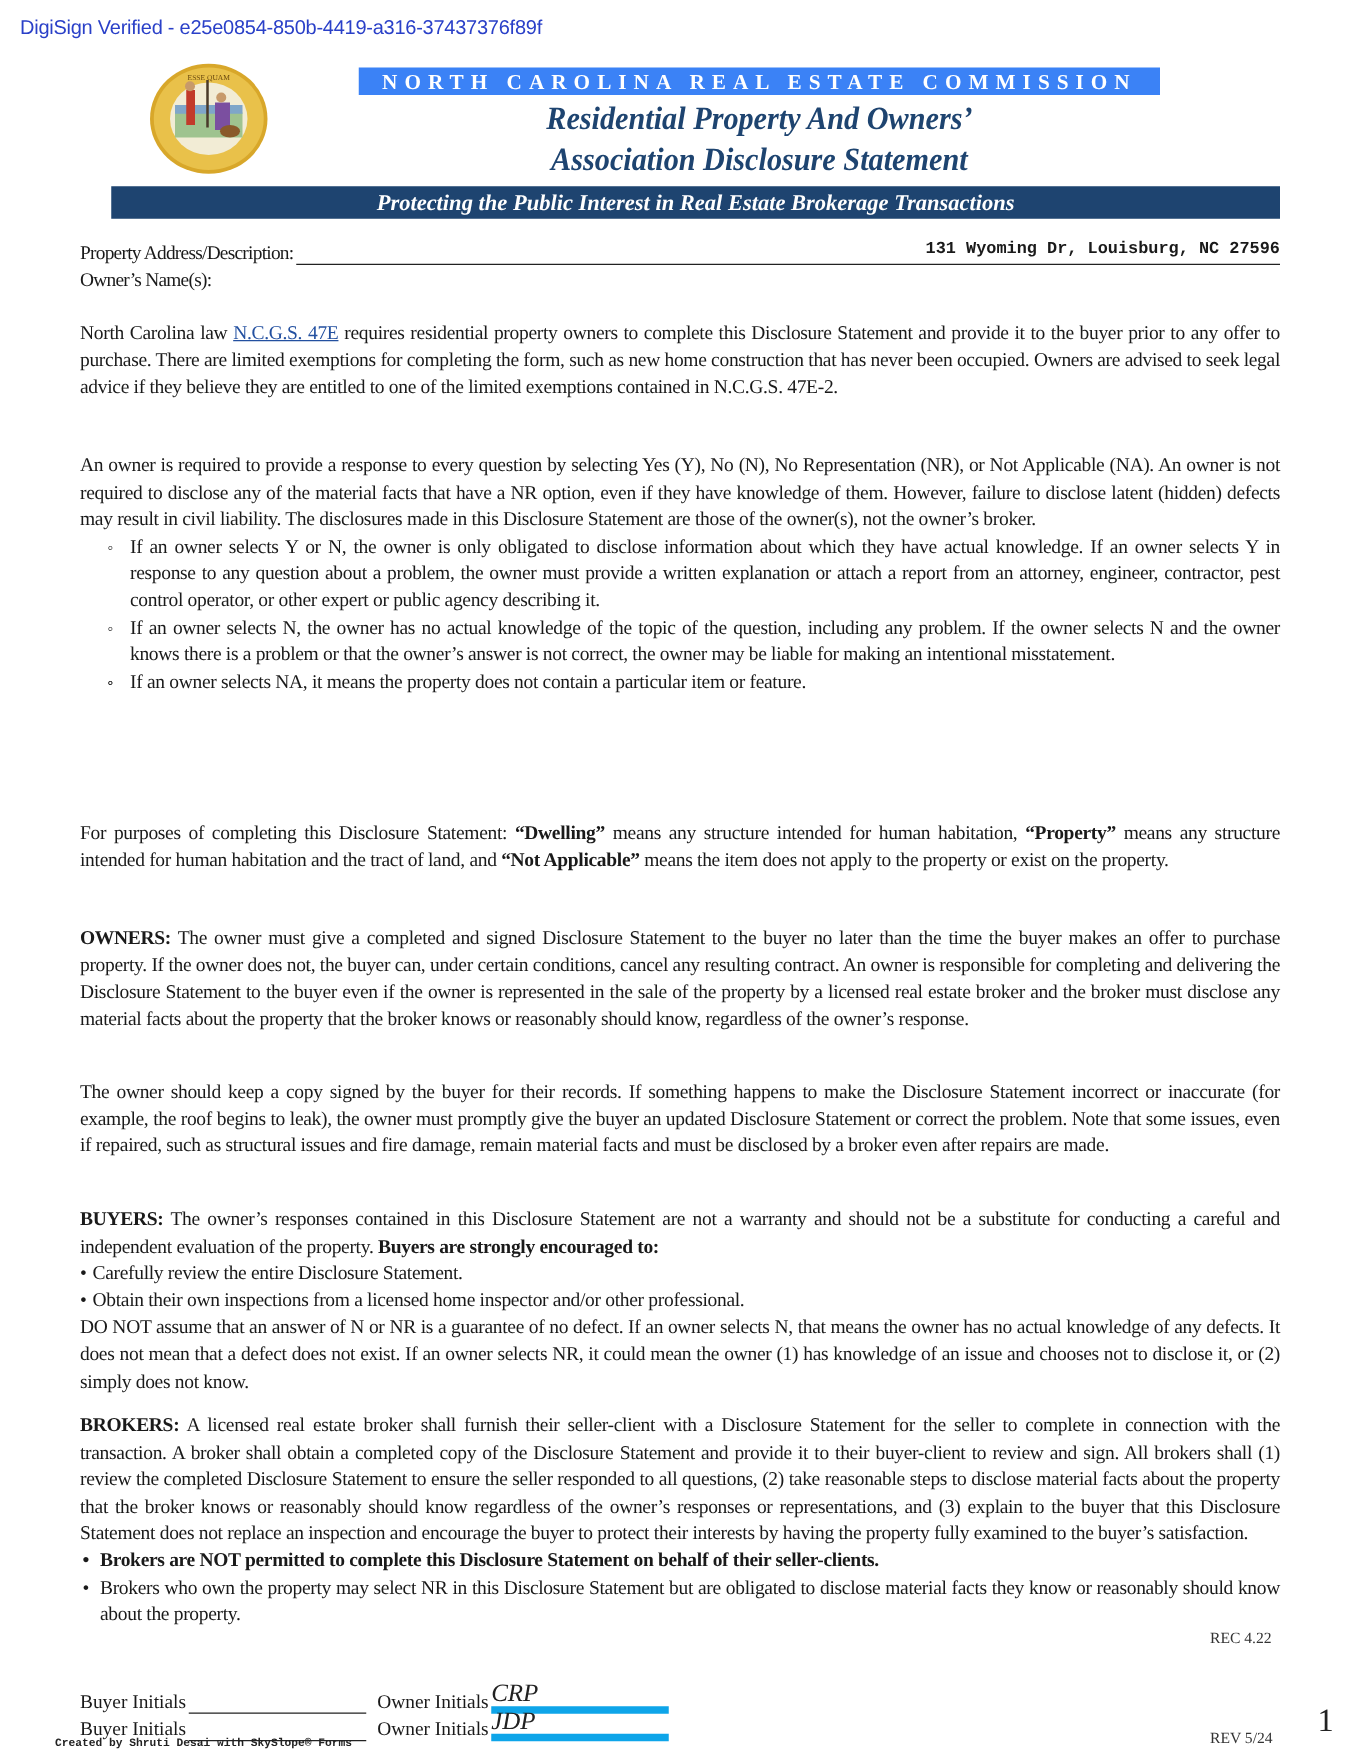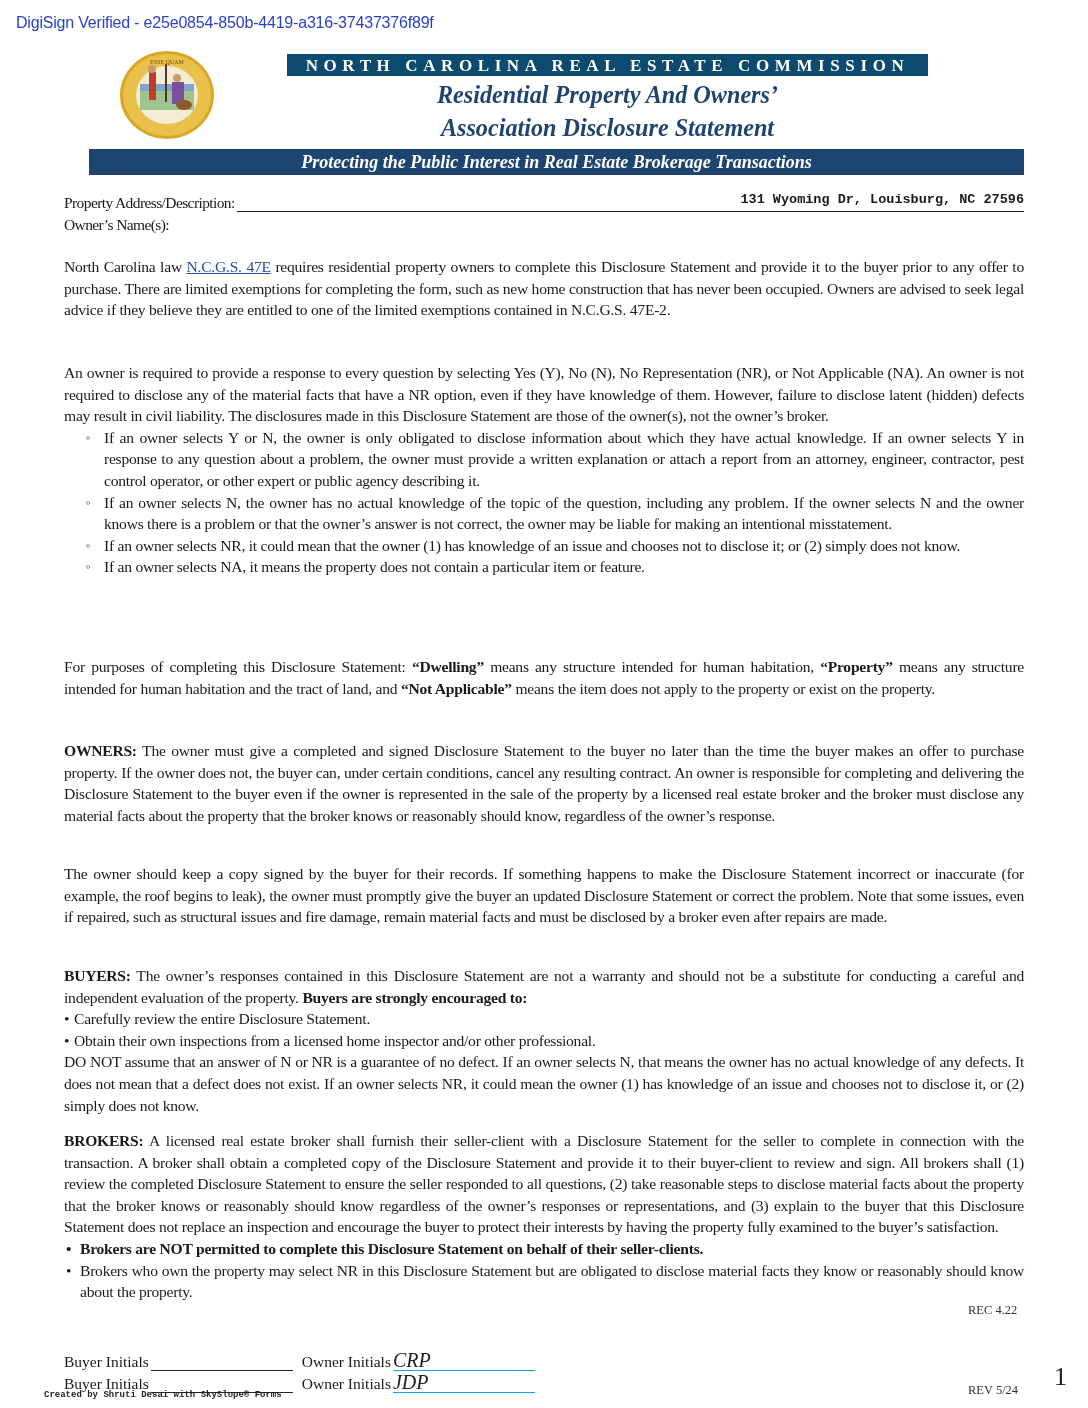--- a/index.html
+++ b/index.html
@@ -10,21 +10,21 @@
     .digisign {
       position: absolute; left: 16px; top: 14px;
       font-family: "Liberation Sans", "DejaVu Sans", sans-serif;
       font-size: 16px; color: #2a40c8; letter-spacing: -0.2px;
     }
     .seal {
       position: absolute; left: 118px; top: 50px; width: 98px; height: 90px;
     }
     .commission-bar {
       position: absolute; left: 287px; top: 54px; width: 641px; height: 22px;
-      background: #0c4a6e; color: #ffffff;
+      background: #3b82f6; color: #ffffff;
       font-family: "Liberation Serif", serif; font-size: 17px; font-weight: bold;
       letter-spacing: 5.6px; text-align: center; line-height: 23px;
     }
     .title {
       position: absolute; left: 287px; width: 641px; text-align: center;
       font-family: "Liberation Serif", serif; font-weight: bold; font-style: italic;
       font-size: 26px; color: #1e4470; transform: scaleX(0.93);
     }
     .title.l1 { top: 80px; }
     .title.l2 { top: 113px; }
@@ -61,21 +61,21 @@
     .dot-list li .marker { position: absolute; left: 2px; top: 0; }
     .bold { font-weight: bold; }
     .initials {
       position: absolute; left: 64px; font-size: 15.5px; display: flex;
       align-items: flex-end; height: 20px;
     }
     .initials .blank {
       display: inline-block; border-bottom: 1px solid #222; width: 142px; height: 16px; margin: 0 9px 0 2px;
     }
     .initials .owner-blank {
-      display: inline-block; border-bottom: 1px solid #0ea5e9; width: 142px; height: 20px; margin-left: 2px;
+      display: inline-block; border-bottom: 6px solid #0ea5e9; width: 142px; height: 20px; margin-left: 2px;
       font-family: "Liberation Serif", serif; font-style: italic; font-size: 20px;
       line-height: 20px; color: #222; letter-spacing: 0px;
     }
     .init1 { top: 1351px; }
     .init2 { top: 1373px; }
     .created-by {
       position: absolute; left: 44px; top: 1390px;
       font-family: "Liberation Mono", "DejaVu Sans Mono", monospace;
       font-size: 9px; font-weight: bold; color: #222;
     }
@@ -125,21 +125,21 @@
 
 <div class="body-text" style="top:256px;">
   <p><span>North Carolina law </span><a class="link">N.C.G.S. 47E</a><span> requires residential property owners to complete this Disclosure Statement and provide it to the buyer prior to any offer to purchase. There are limited exemptions for completing the form, such as new home construction that has never been occupied. Owners are advised to seek legal advice if they believe they are entitled to one of the limited exemptions contained in N.C.G.S. 47E-2.</span></p>
 </div>
 
 <div class="body-text" style="top:362px;">
   <p>An owner is required to provide a response to every question by selecting Yes (Y), No (N), No Representation (NR), or Not Applicable (NA). An owner is not required to disclose any of the material facts that have a NR option, even if they have knowledge of them. However, failure to disclose latent (hidden) defects may result in civil liability. The disclosures made in this Disclosure Statement are those of the owner(s), not the owner’s broker.</p>
   <ul class="circle-list">
     <li><span class="marker">◦</span><span>If an owner selects Y or N, the owner is only obligated to disclose information about which they have actual knowledge. If an owner selects Y in response to any question about a problem, the owner must provide a written explanation or attach a report from an attorney, engineer, contractor, pest control operator, or other expert or public agency describing it.</span></li>
     <li><span class="marker">◦</span><span>If an owner selects N, the owner has no actual knowledge of the topic of the question, including any problem. If the owner selects N and the owner knows there is a problem or that the owner’s answer is not correct, the owner may be liable for making an intentional misstatement.</span></li>
-    <li><span class="marker">◦</span><span>If an owner selects NR, it could mean that the owner (1) has knowledge of an issue and chooses not to disclose it; or (2) simply does not know.</span></li>
+    <li><span class="marker">◦</span></li>
     <li><span class="marker">◦</span><span>If an owner selects NA, it means the property does not contain a particular item or feature.</span></li>
   </ul>
 </div>
 
 <div class="body-text" style="top:656px;">
   <p><span>For purposes of completing this Disclosure Statement: </span><span class="bold">“Dwelling”</span><span> means any structure intended for human habitation, </span><span class="bold">“Property”</span><span> means any structure intended for human habitation and the tract of land, and </span><span class="bold">“Not Applicable”</span><span> means the item does not apply to the property or exist on the property.</span></p>
 </div>
 
 <div class="body-text" style="top:740px;">
   <p><span class="bold">OWNERS:</span><span> The owner must give a completed and signed Disclosure Statement to the buyer no later than the time the buyer makes an offer to purchase property. If the owner does not, the buyer can, under certain conditions, cancel any resulting contract. An owner is responsible for completing and delivering the Disclosure Statement to the buyer even if the owner is represented in the sale of the property by a licensed real estate broker and the broker must disclose any material facts about the property that the broker knows or reasonably should know, regardless of the owner’s response.</span></p>

